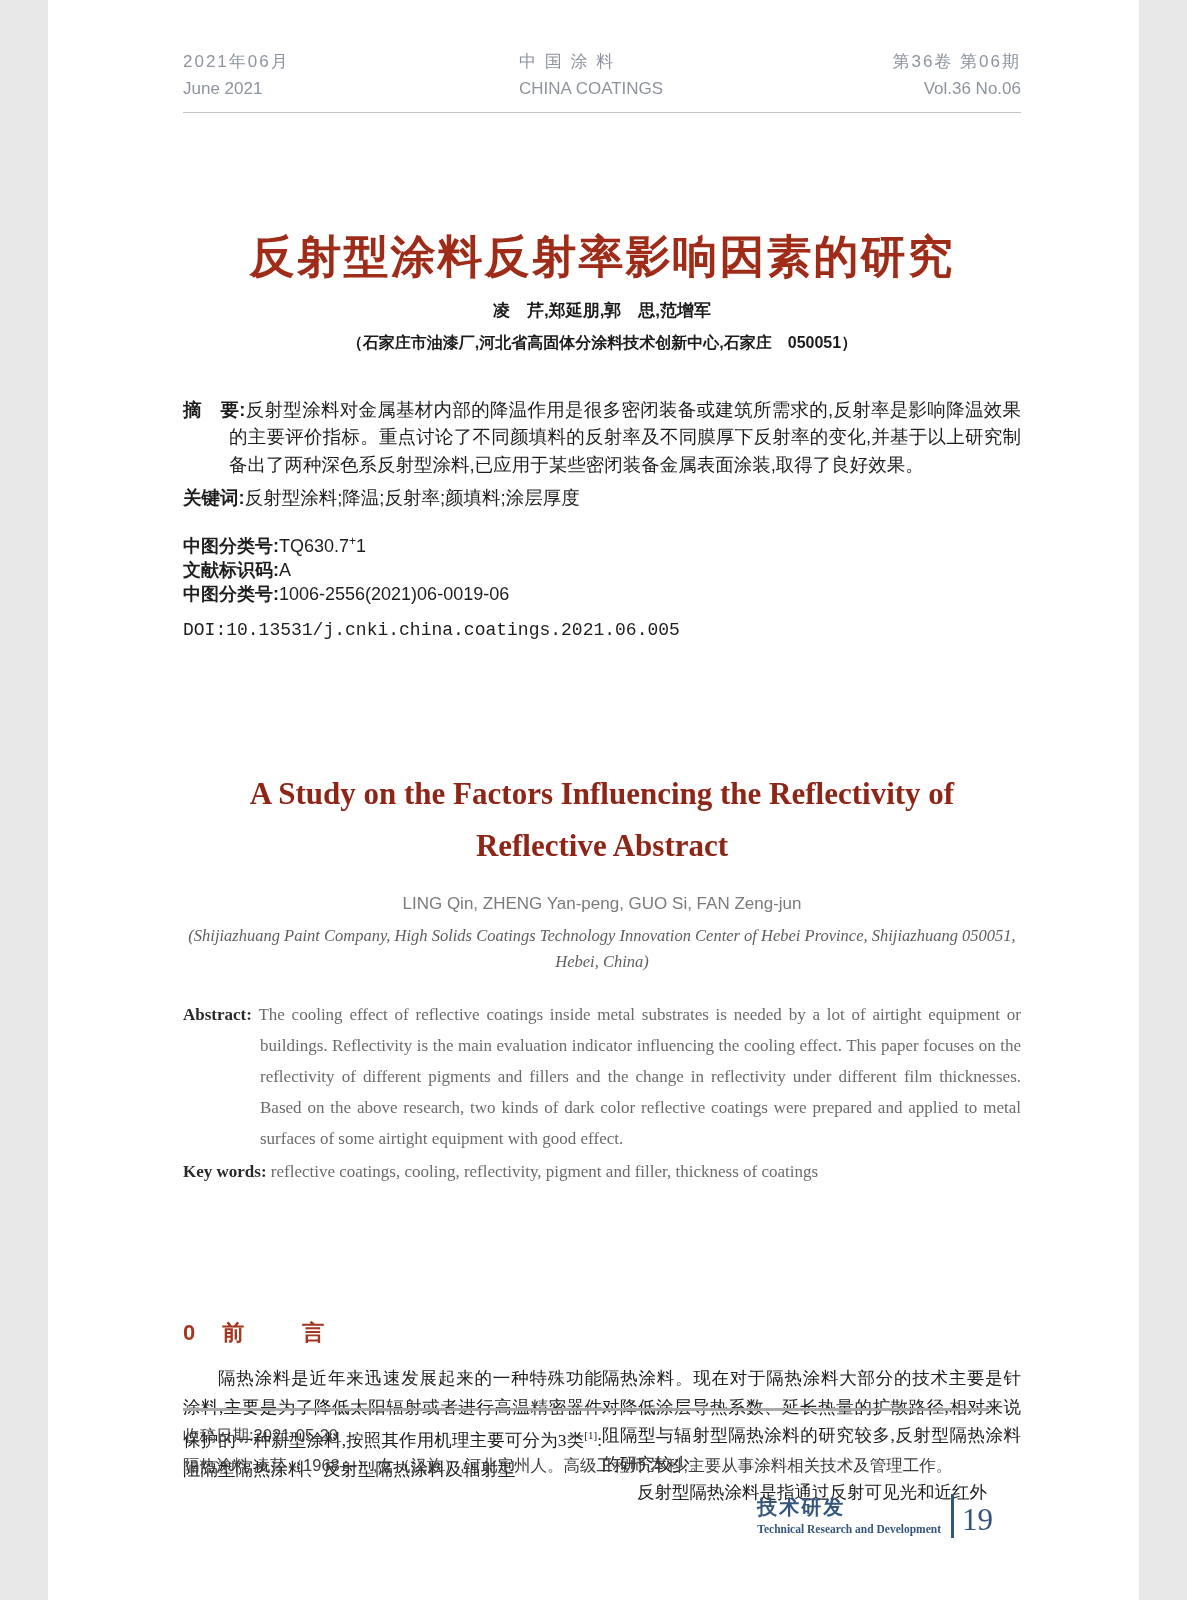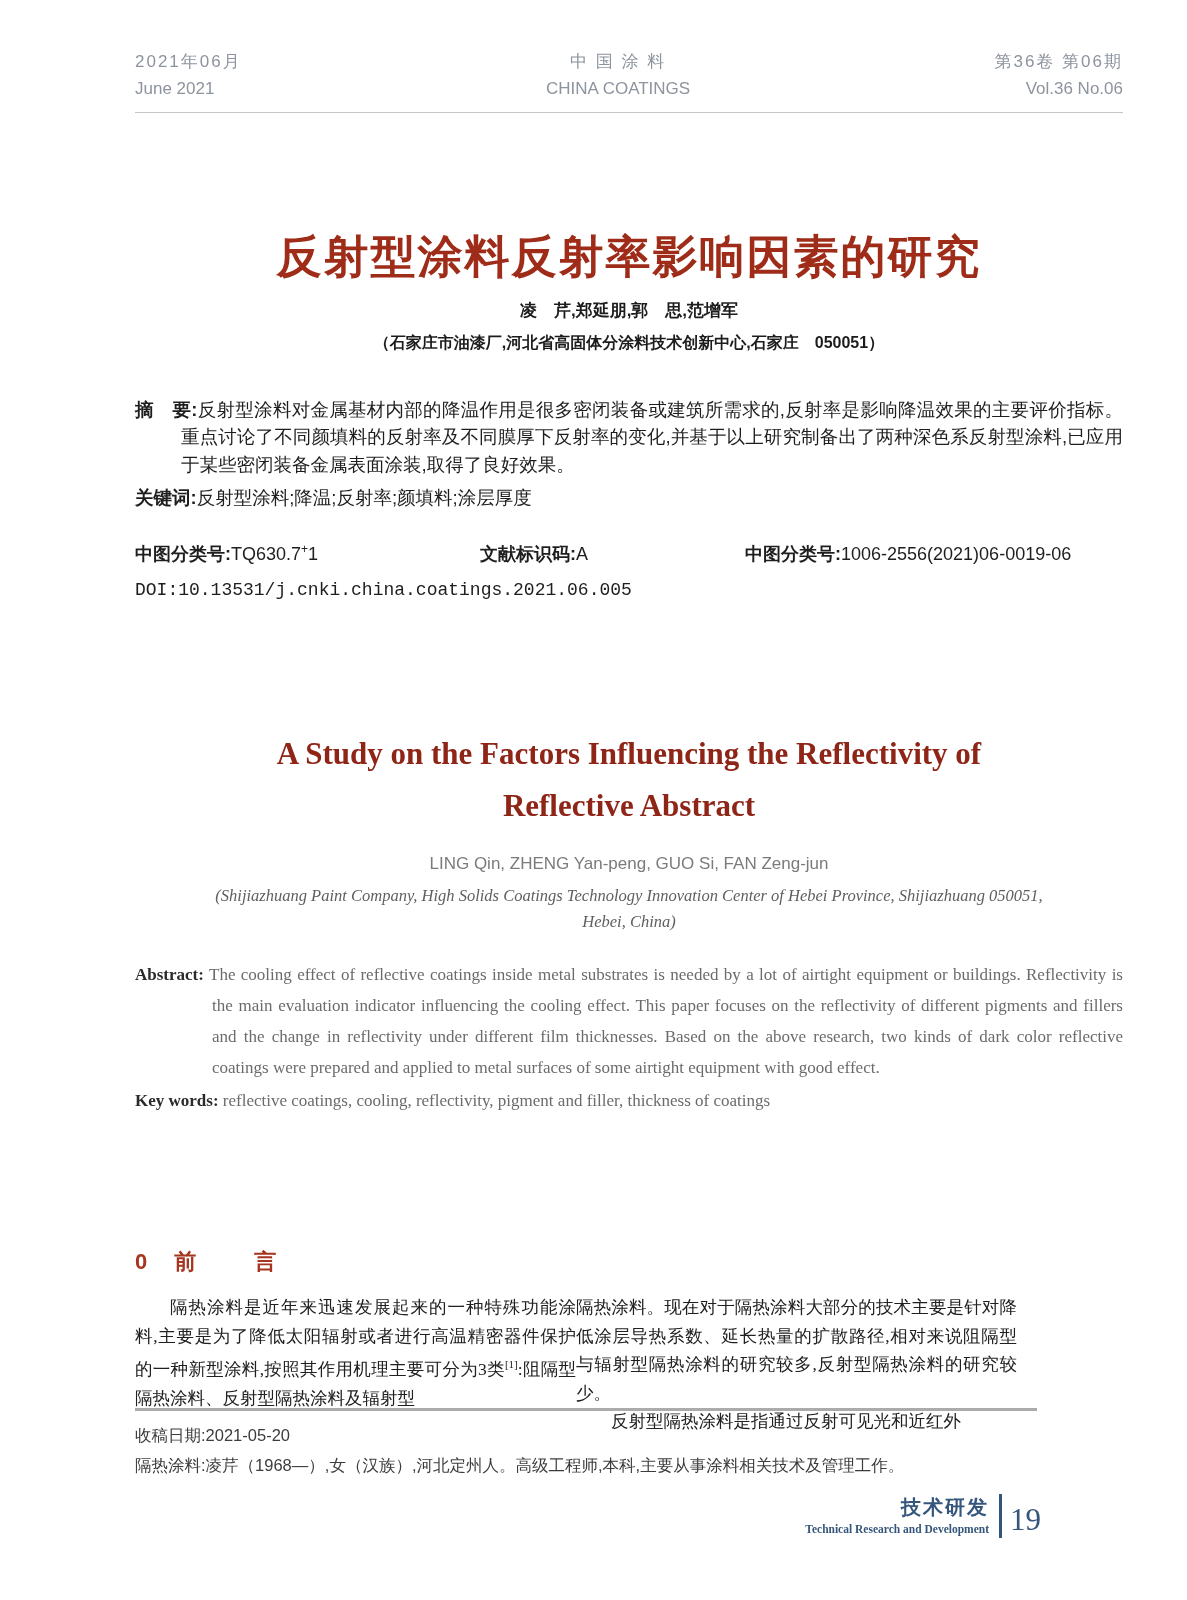--- a/index.html
+++ b/index.html
@@ -1,51 +1,51 @@
 <!DOCTYPE html>
 <html><head>
 <meta charset="utf-8">
 <style>
   html,body{margin:0;padding:0;background:#e8e8e8;}
   .page{
     position:relative;
-    width:1187px;height:1600px;
+    width:1091px;height:1600px;
     margin:0 auto;
     background:#ffffff;
     box-sizing:border-box;
-    padding:48px 64px 0 135px;
+    padding:48px 118px 0 135px;
     font-family:"Liberation Sans",sans-serif;
     color:#262626;
     overflow:hidden;
   }
   
   .hdr{display:flex;justify-content:space-between;align-items:flex-start;
        color:#8d949e;font-size:17px;line-height:27px;}
   .hdr-col{white-space:nowrap;}
   .hdr-col.left{text-align:left;}
-  .hdr-col.center{text-align:center;}
+  .hdr-col.center{text-align:left;}
   .hdr-col.right{text-align:right;}
   .hdr .zh{letter-spacing:2px;}
   .hdr-rule{height:1px;background:#c2c6cb;margin-top:10px;}
   
   .title-zh{
     margin:118px 0 0 0;text-align:center;
     font-size:45px;font-weight:bold;color:#9e2c18;
     font-family:"Liberation Sans",sans-serif;letter-spacing:2px;line-height:1.15;
   }
   .authors-zh{margin-top:16px;text-align:center;font-size:17px;font-weight:bold;color:#1c1c1c;}
   .affil-zh{margin-top:11px;text-align:center;font-size:16px;font-weight:bold;color:#1c1c1c;}
   
   .abs-zh{
     margin:42px 0 0 0;font-size:18.5px;line-height:27.5px;color:#1e1e1e;
     text-align:justify;padding-left:46px;text-indent:-46px;
   }
   .kw-zh{margin:6px 0 0 0;font-size:18.5px;line-height:27px;color:#1e1e1e;}
   .b{font-weight:bold;}
-  .clc-row{display:flex;margin-top:31px;font-size:18px;color:#1e1e1e;}
+  .clc-row{display:flex;margin-top:23px;font-size:18px;color:#1e1e1e;flex-direction:column;}
   .clc-item{white-space:nowrap;}
   .clc-item.c1{width:345px;}
   .clc-item.c2{width:265px;}
   .clc-item sup{font-size:12px;}
   .doi{margin-top:14px;font-family:Liberation Mono, monospace;font-size:18px;color:#1e1e1e;}
   
   .title-en{
     margin:128px 0 0 0;text-align:center;
     font-family:"Liberation Serif",serif;font-weight:bold;
     font-size:31px;line-height:52px;color:#8e2517;
@@ -78,21 +78,21 @@
         line-height:28.5px;color:#202020;text-align:justify;}
   .col{width:441px;}
   .cols p{margin:0;}
   .cols p.ind{text-indent:2em;}
   .cols sup{font-size:11px;}
   
   .fn-rule{position:absolute;left:135px;right:150px;top:1408px;height:3px;background:#ababab;}
   .fns{position:absolute;left:135px;top:1420px;font-size:16.5px;line-height:30px;color:#3c3c3c;}
   
   .pfoot{position:absolute;right:146px;top:1494px;display:flex;align-items:stretch;}
-  .pfoot-left{text-align:right;color:#35567c;padding-right:10px;}
+  .pfoot-left{color:#35567c;padding-right:10px;}
   .pfoot-zh{font-size:20px;font-weight:bold;letter-spacing:2px;}
   .pfoot-en{font-family:"Liberation Serif",serif;font-weight:bold;font-size:11.5px;margin-top:2px;}
   .pfoot-bar{width:3px;background:#35567c;}
   .pfoot-num{font-family:"Liberation Serif",serif;color:#35567c;
              font-size:31px;padding:8px 0 0 8px;}
 </style>
 </head>
 <body>
 
 <div class="page">

